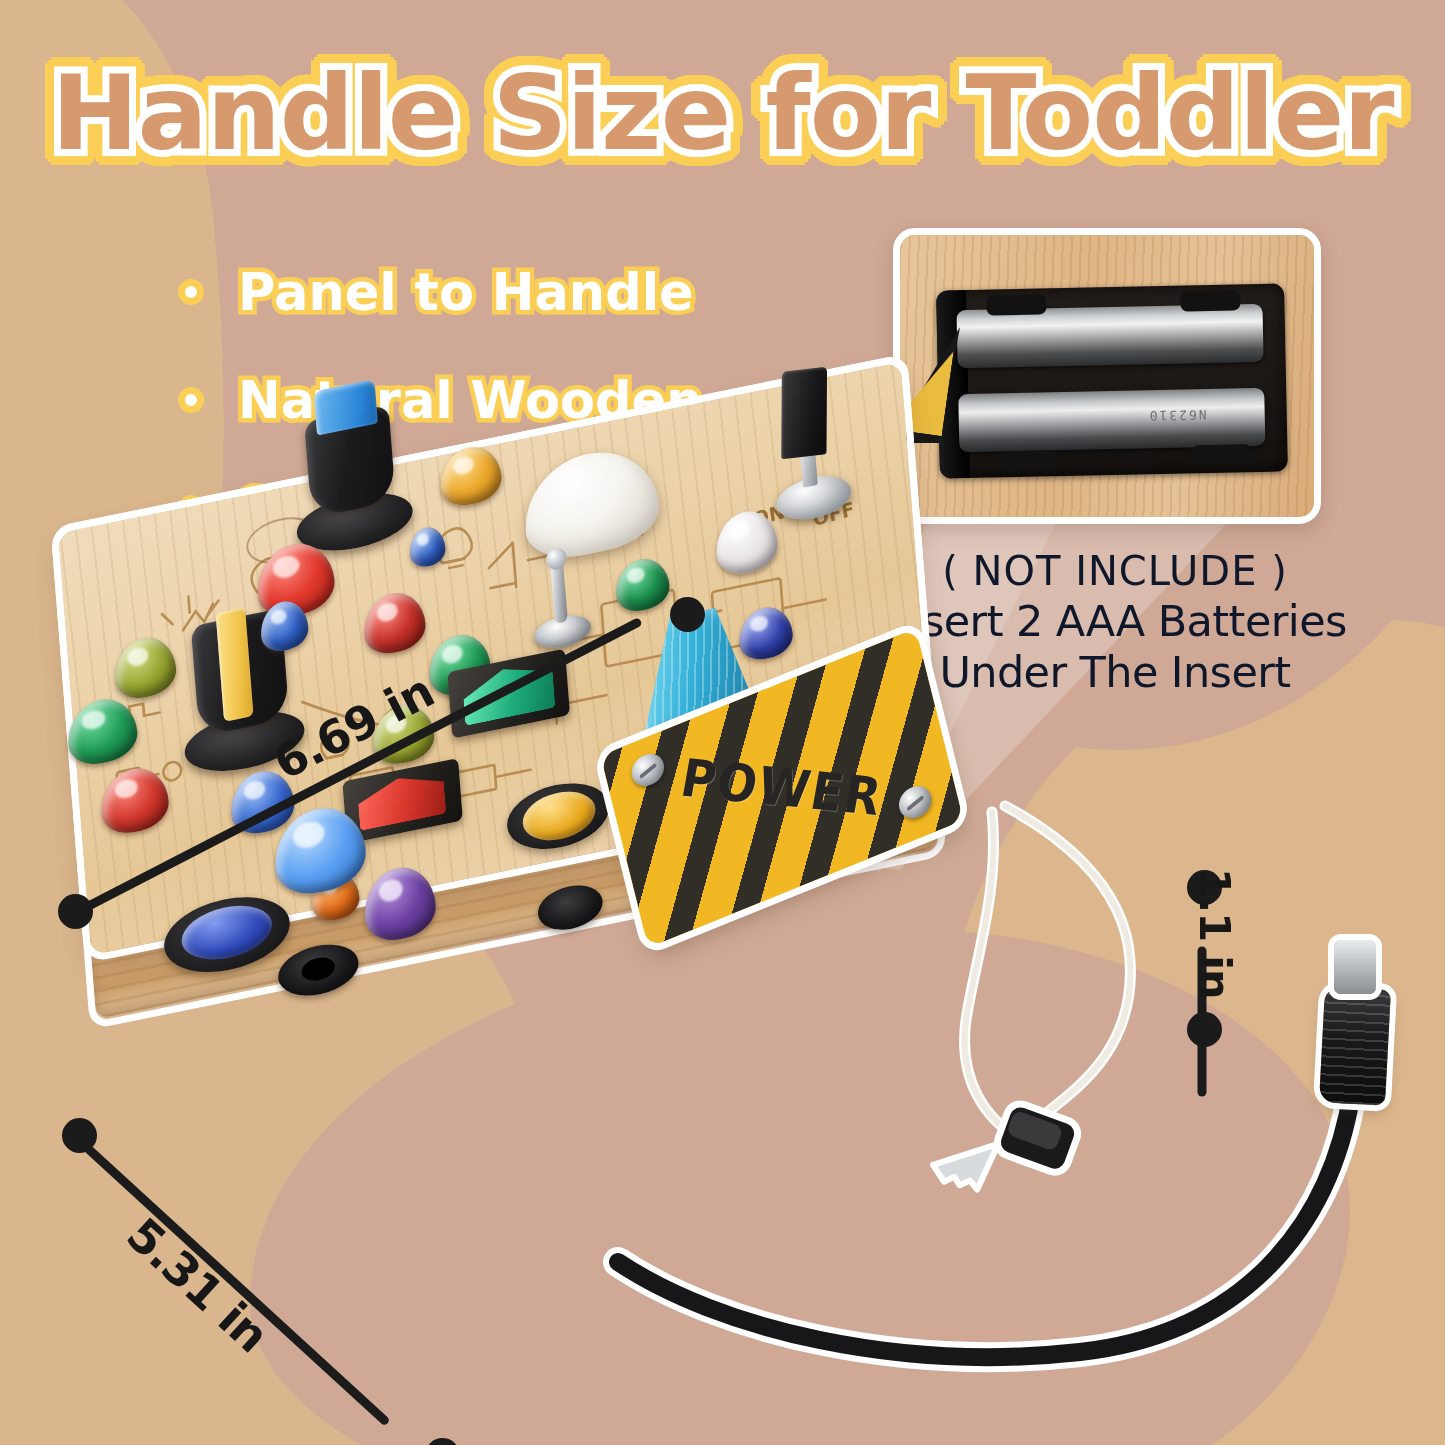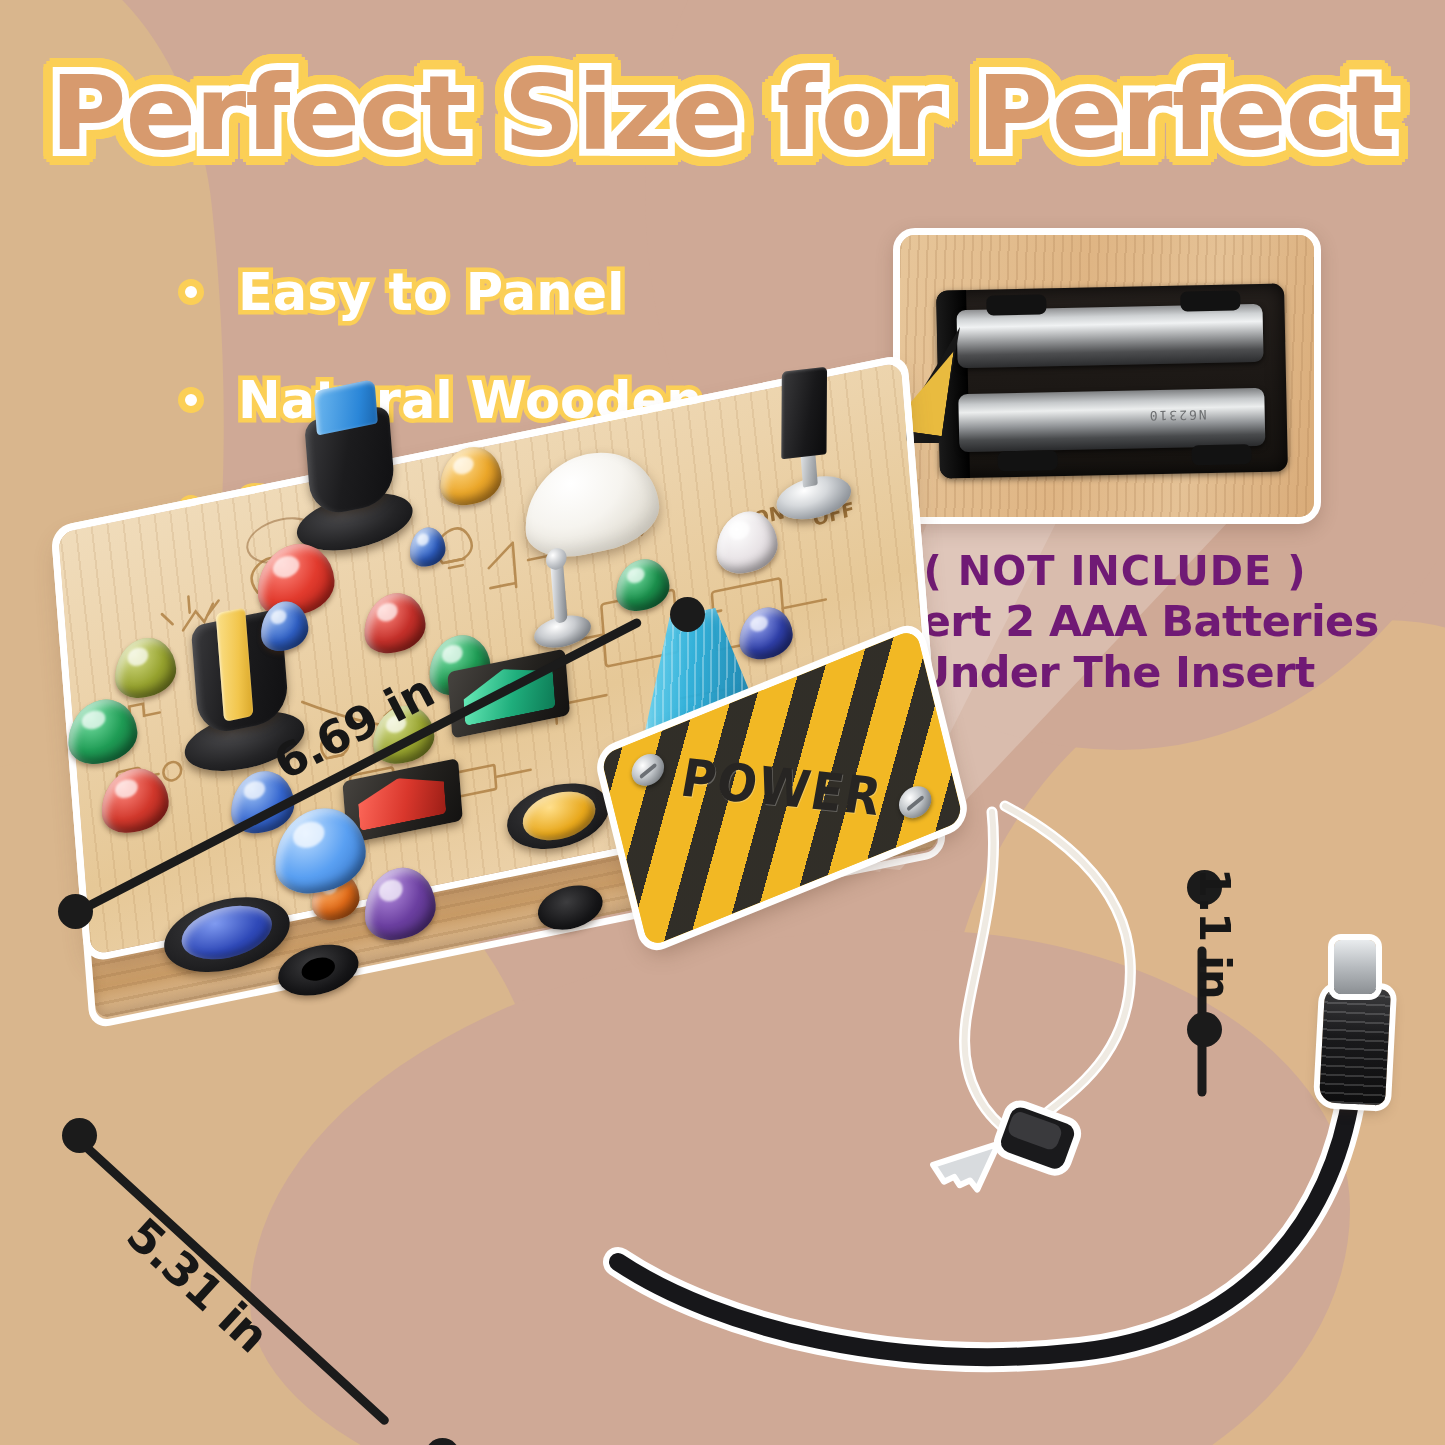--- a/index.html
+++ b/index.html
@@ -142,23 +142,23 @@
   }
   .black-corner {
     position:absolute; left:-10px; top:92px; width:70px; height:116px;
     background:#171717; clip-path: polygon(0 100%, 100% 0, 70% 100%);
   }
 
   
   .caption {
     position:absolute; left:810px; top:548px; width:610px;
     text-align:center;
-    color:#701a75;
+    color:#0f172a;
     font-family:"DejaVu Sans", sans-serif;
-    font-weight:700;
+    font-weight:400;
     font-size:43px;
     line-height:1.19;
     letter-spacing:-0.6px;
   }
   .caption .line1 { font-size:40px; letter-spacing:1px; }
 
   
   .dim { position:absolute; }
   .dim-bar {
     position:absolute;
@@ -421,26 +421,26 @@
   <div class="blob blob-right"></div>
   <div class="blob blob-bottomleft"></div>
   <div class="blob blob-rose-overlay"></div>
   <div class="blob blob-rose2"></div>
 
   <svg class="zoom-beam" viewBox="0 0 1445 1445">
     <polygon points="790,860 900,520 1230,520 900,870" fill="#ffffff" opacity="0.22"></polygon>
     <polygon points="800,860 930,515 1060,515 880,872" fill="#ffffff" opacity="0.16"></polygon>
   </svg>
 
-  <div class="headline">Perfect Size for Perfect</div>
+  <div class="headline">Handle Size for Toddler</div>
 
   <div class="bullets">
     <div class="bullet-row">
       <span class="bullet-dot"></span>
-      <span class="bullet-text">Easy to Panel</span>
+      <span class="bullet-text">Panel to Handle</span>
     </div>
     <div class="bullet-row">
       <span class="bullet-dot"></span>
       <span class="bullet-text">Natural Wooden</span>
     </div>
     <div class="bullet-row">
       <span class="bullet-dot"></span>
       <span class="bullet-text">Smooth Edges</span>
     </div>
   </div>

